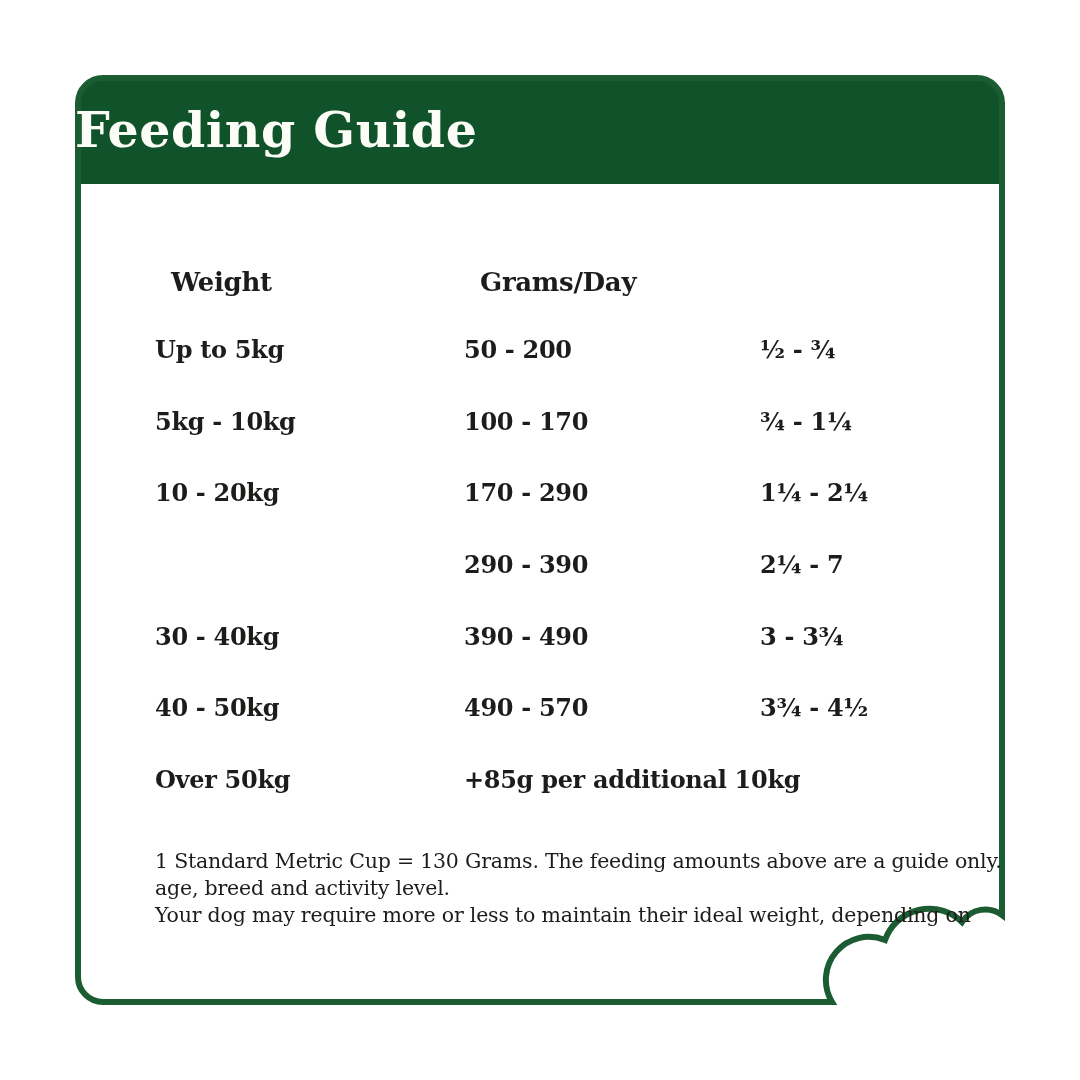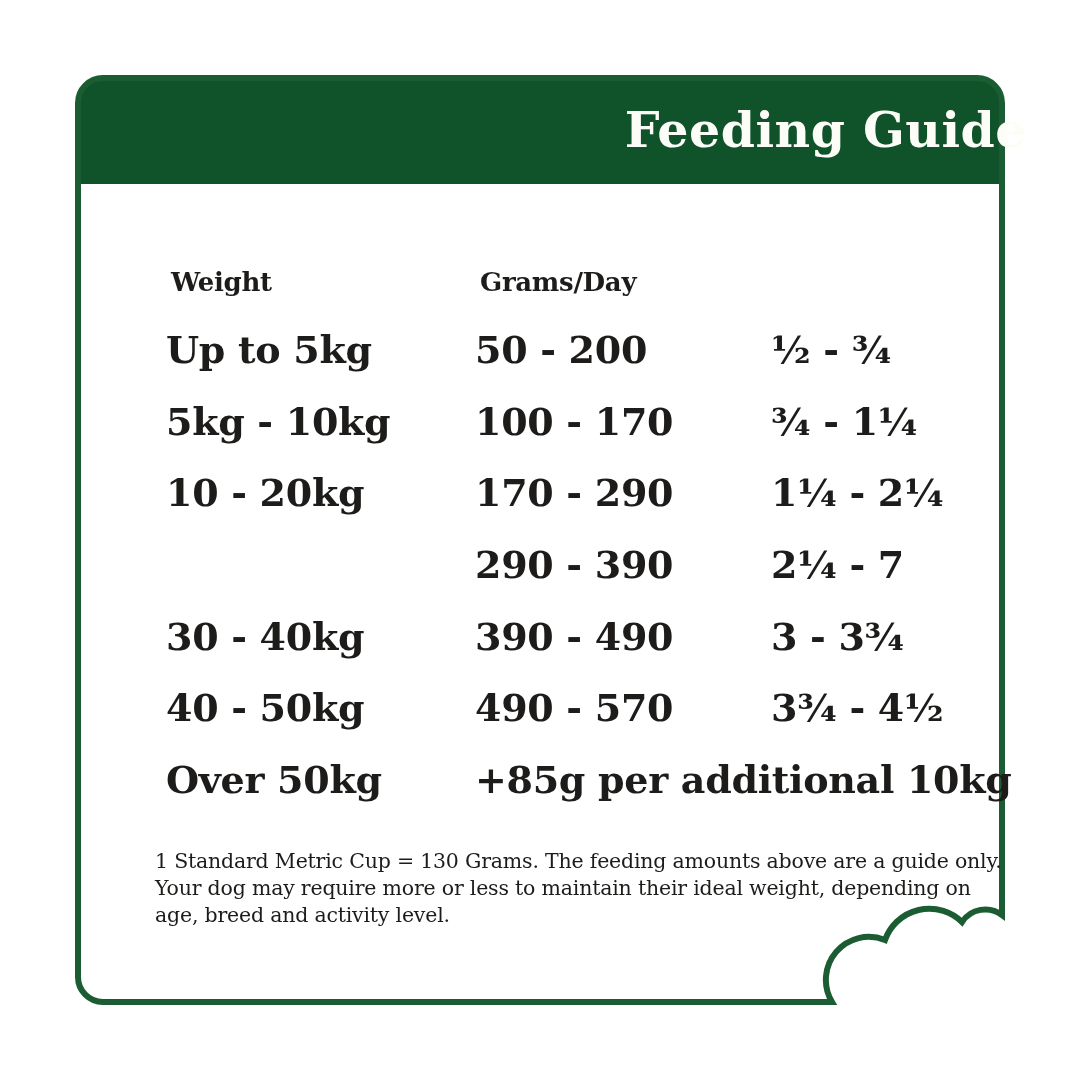--- a/index.html
+++ b/index.html
@@ -22,39 +22,38 @@
     width: 1080px;
     height: 1080px;
   }
   .title {
     position: absolute;
     left: 75px;
     top: 78px;
     width: 930px;
     height: 106px;
     line-height: 104px;
-    text-align: right;
+    text-align: left;
     font-size: 49px;
     font-weight: 700;
     letter-spacing: 0.5px;
     color: #fdfdf8;
     margin: 0;
-    padding-left: 22px;
   }
   .thead, .trow {
     position: absolute;
     left: 155px;
     width: 800px;
     height: 36px;
     line-height: 36px;
     white-space: nowrap;
     color: #1d1c1a;
   }
   .thead { top: 264px; font-weight: 700; font-size: 26px; letter-spacing: -0.3px; margin-left: 16px; }
-  .trow  { font-weight: 600; font-size: 38px; letter-spacing: -0.3px; margin-left: 11px; }
+  .trow  { font-weight: 600; font-size: 24px; letter-spacing: -0.3px; }
   .cell-w, .cell-g, .cell-c {
     position: absolute;
     top: 0;
     white-space: nowrap;
   }
   .cell-w { left: 0; }
   .cell-g { left: 309px; }
   .cell-c { left: 605px; }
   .footnote {
     position: absolute;
@@ -135,17 +134,17 @@
   </div>
 
   <div class="trow" style="top:762px">
     <span class="cell-w">Over 50kg</span>
     <span class="cell-g">+85g per additional 10kg</span>
     <span class="cell-c"></span>
   </div>
 
   <div class="footnote">
     <div>1 Standard Metric Cup = 130 Grams. The feeding amounts above are a guide only.</div>
+    <div>age, breed and activity level.</div>
     <div>Your dog may require more or less to maintain their ideal weight, depending on</div>
-    <div>age, breed and activity level.</div>
   </div>
 
 </div>
 
 </body></html>

